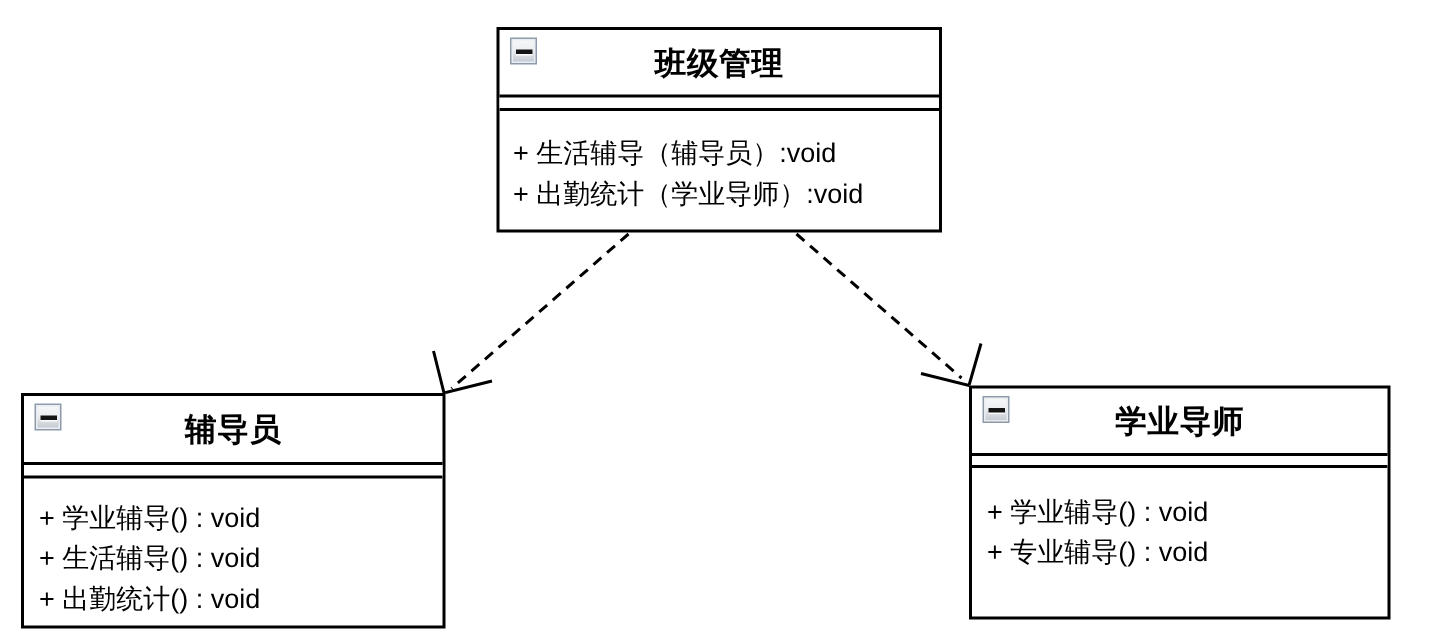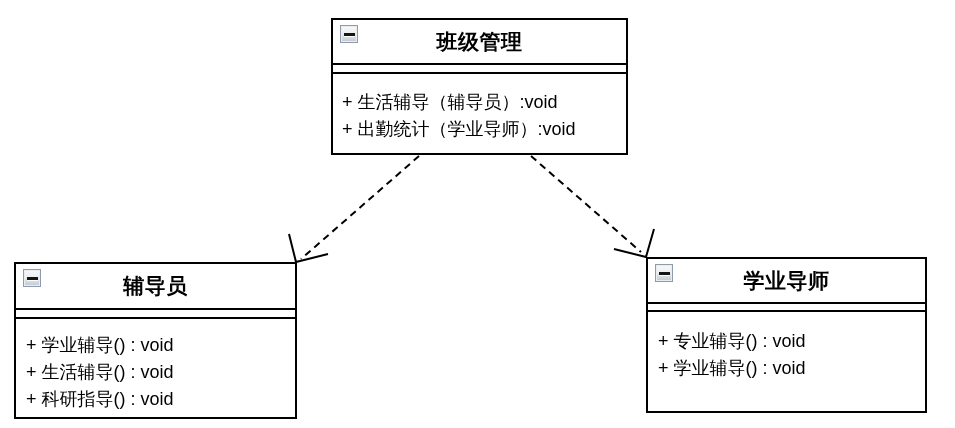--- a/index.html
+++ b/index.html
@@ -128,31 +128,31 @@
     <div class="uml-title-bar">
       <button class="collapse-btn">
         <span class="minus-bar"></span>
       </button>
       <span>辅导员</span>
     </div>
     <div class="uml-attrs"></div>
     <div class="uml-methods">
       <span class="method-line">+ 学业辅导() : void</span>
       <span class="method-line">+ 生活辅导() : void</span>
-      <span class="method-line">+ 科研指导() : void</span>
+      <span class="method-line">+ 出勤统计() : void</span>
     </div>
   </div>
 
   <div class="uml-class" id="box-advisor">
     <div class="uml-title-bar">
       <button class="collapse-btn">
         <span class="minus-bar"></span>
       </button>
       <span>学业导师</span>
     </div>
     <div class="uml-attrs"></div>
     <div class="uml-methods">
+      <span class="method-line">+ 学业辅导() : void</span>
       <span class="method-line">+ 专业辅导() : void</span>
-      <span class="method-line">+ 学业辅导() : void</span>
     </div>
   </div>
 
 </div>
 
 </body></html>

